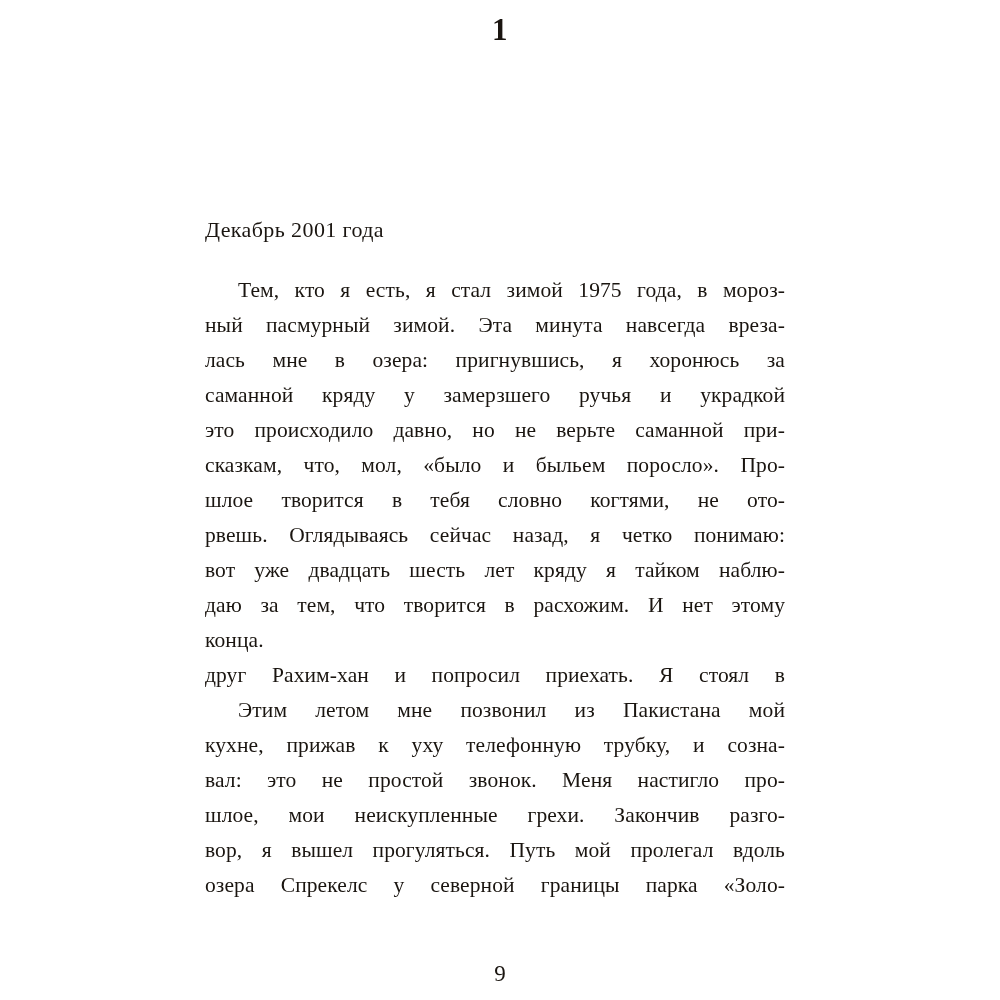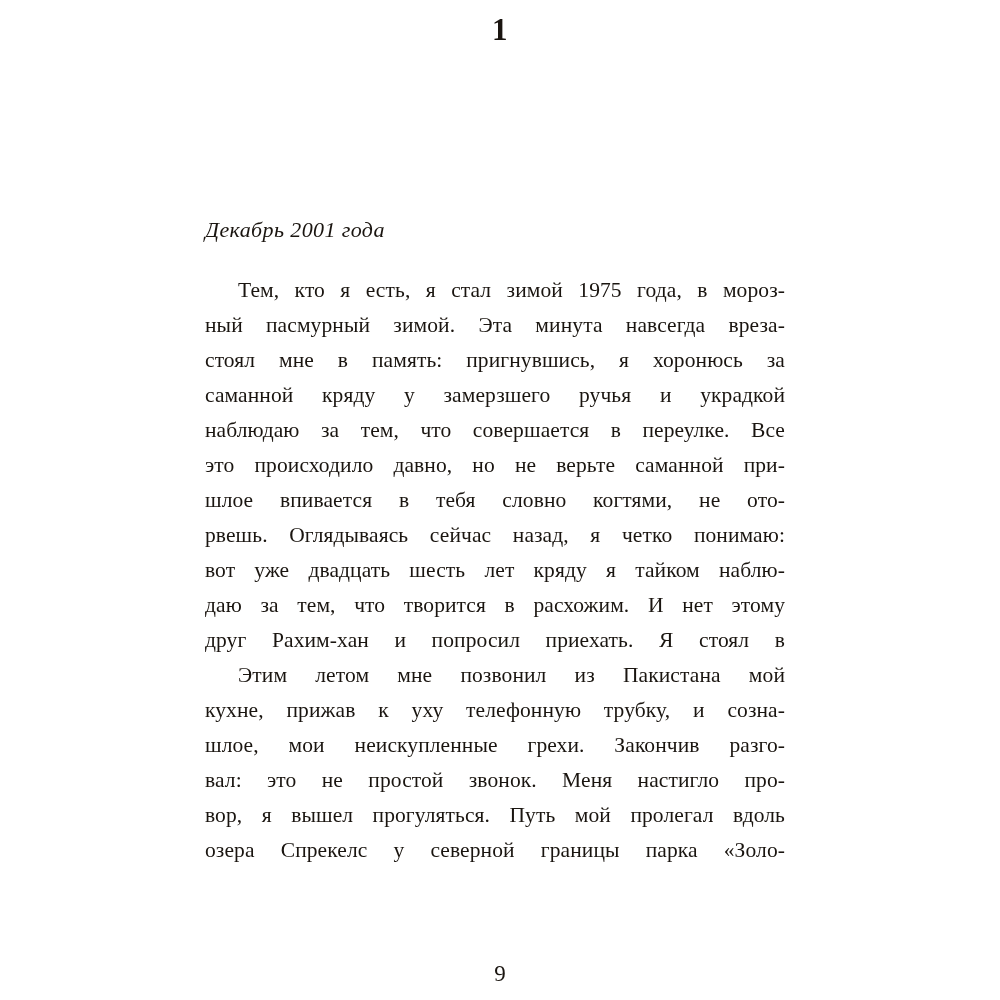--- a/index.html
+++ b/index.html
@@ -38,21 +38,20 @@
 
   
   .text-column {
     position: absolute;
     left: 205px;
     top: 212px;
     width: 580px;
   }
 
   .dateline {
-    font-style: italic;
     font-size: 22px;
     line-height: 35px;
     letter-spacing: 0.4px;
     margin: 0 0 26px 0;
     white-space: nowrap;
   }
 
   .para {
     margin: 0;
   }
@@ -96,35 +95,36 @@
   <div class="chapter-number">1</div>
 
   <div class="text-column">
 
     <div class="dateline">Декабрь 2001 года</div>
 
     <div class="para" id="body-text">
         <div class="para">
           <span class="line"><span class="indent-space"></span>Тем, кто я есть, я стал зимой 1975 года, в мороз-</span>
           <span class="line">ный пасмурный зимой. Эта минута навсегда вреза-</span>
-          <span class="line">стоял мне в память: пригнувшись, я хоронюсь за</span>
+          <span class="line">лась мне в озера: пригнувшись, я хоронюсь за</span>
           <span class="line">саманной кряду у замерзшего ручья и украдкой</span>
-          <span class="line">наблюдаю за тем, что совершается в переулке. Все</span>
           <span class="line">это происходило давно, но не верьте саманной при-</span>
-          <span class="line">шлое впивается в тебя словно когтями, не ото-</span>
+          <span class="line">сказкам, что, мол, «было и быльем поросло». Про-</span>
+          <span class="line">шлое творится в тебя словно когтями, не ото-</span>
           <span class="line">рвешь. Оглядываясь сейчас назад, я четко понимаю:</span>
           <span class="line">вот уже двадцать шесть лет кряду я тайком наблю-</span>
           <span class="line">даю за тем, что творится в расхожим. И нет этому</span>
+          <span class="line flush">конца.</span>
         </div>
         <div class="para">
           <span class="line">друг Рахим-хан и попросил приехать. Я стоял в</span>
           <span class="line"><span class="indent-space"></span>Этим летом мне позвонил из Пакистана мой</span>
           <span class="line">кухне, прижав к уху телефонную трубку, и созна-</span>
+          <span class="line">вал: это не простой звонок. Меня настигло про-</span>
           <span class="line">шлое, мои неискупленные грехи. Закончив разго-</span>
-          <span class="line">вал: это не простой звонок. Меня настигло про-</span>
           <span class="line">вор, я вышел прогуляться. Путь мой пролегал вдоль</span>
           <span class="line">озера Спрекелс у северной границы парка «Золо-</span>
         </div>
       </div>
 
   </div>
 
   <div class="folio">9</div>
 
 </div>

